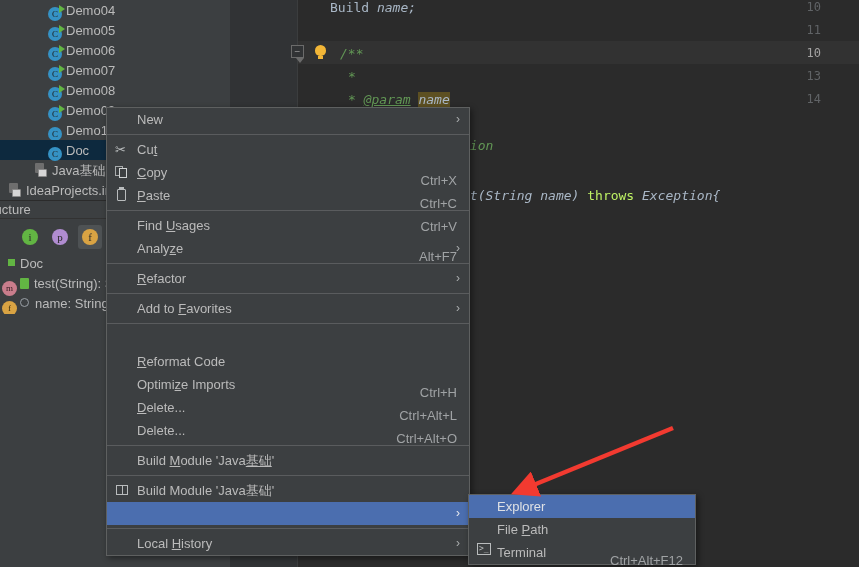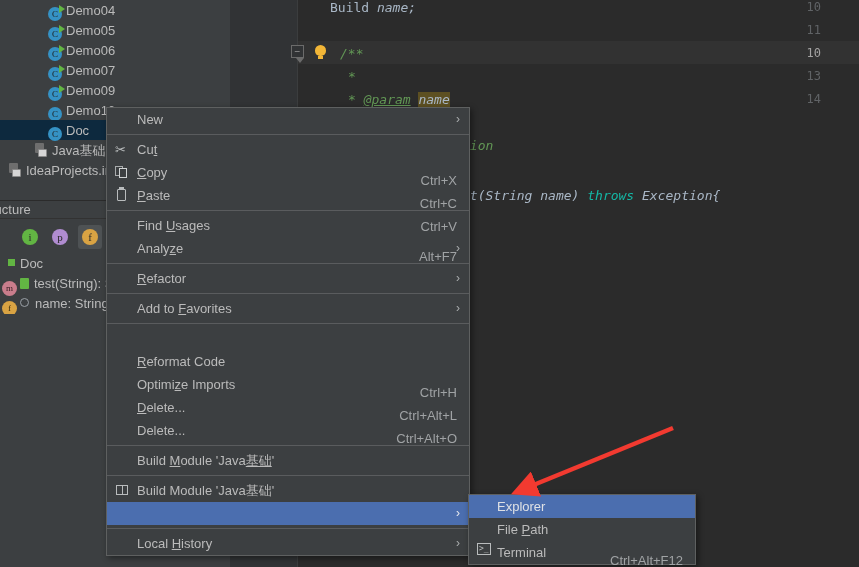--- a/index.html
+++ b/index.html
@@ -213,21 +213,21 @@
     height: 23px;
     line-height: 23px;
     white-space: pre;
     font-family: "DejaVu Sans Mono", monospace;
     font-size: 13px;
     color: #a9b7c6;
   }
   .hl-row {
     position:absolute; left:0; width:629px; height:23px; background:#323232;
   }
-  .kw { color:#14b8a6;font-style:italic; }
+  .kw { color:#bef264; }
   .cmt { color:#629755; font-style: italic; }
   .cmt-tag { color:#629755; font-style: italic; text-decoration: underline; }
   .param-hl { background:#5d5022; color:#a9b7c6; font-style: italic; }
   .str { color:#a9b7c6;font-style:italic; }
   .cls { color:#a9b7c6; }
   .bulb {
     position: absolute;
     width: 11px; height: 11px;
     border-radius: 50% 50% 45% 45%;
     background: #f2b637;
@@ -400,20 +400,23 @@
     <div class="tree-row" style="padding-left:48px;">
       <span class="cls-icon run">C</span><span class="lbl">Demo05</span>
     </div>
     <div class="tree-row" style="padding-left:48px;">
       <span class="cls-icon run">C</span><span class="lbl">Demo06</span>
     </div>
     <div class="tree-row" style="padding-left:48px;">
       <span class="cls-icon run">C</span><span class="lbl">Demo07</span>
     </div>
     <div class="tree-row" style="padding-left:48px;">
+      <span class="cls-icon run">C</span><span class="lbl">Demo08</span>
+    </div>
+    <div class="tree-row" style="padding-left:48px;">
       <span class="cls-icon run">C</span><span class="lbl">Demo09</span>
     </div>
     <div class="tree-row" style="padding-left:48px;">
       <span class="cls-icon">C</span><span class="lbl">Demo10</span>
     </div>
     <div class="tree-row selected" style="padding-left:48px;">
       <span class="cls-icon">C</span><span class="lbl">Doc</span>
     </div>
     <div class="tree-row" style="padding-left:34px;">
       <span class="iml-icon"></span><span class="lbl">Java基础.iml</span>

